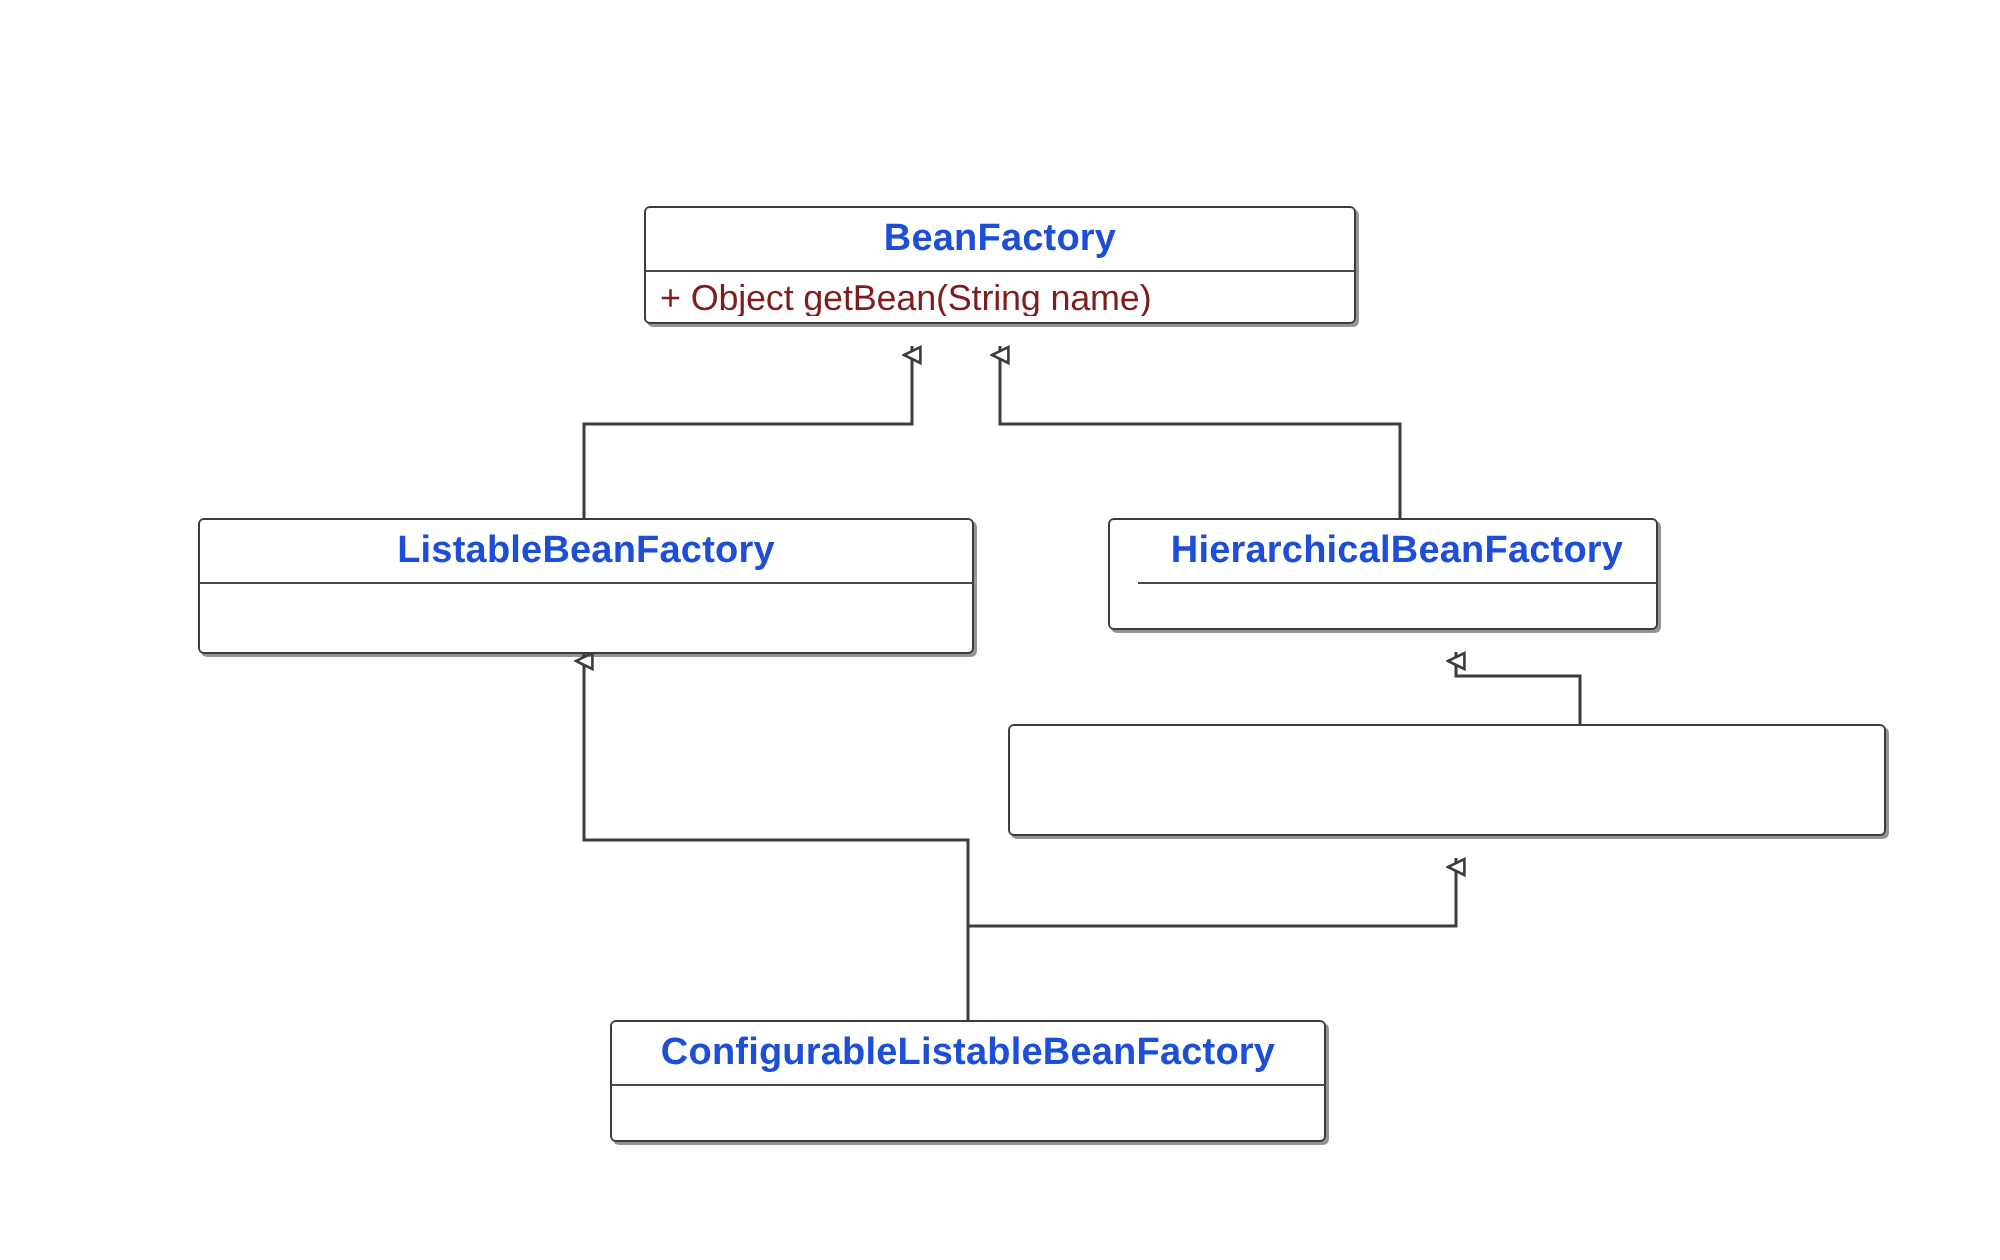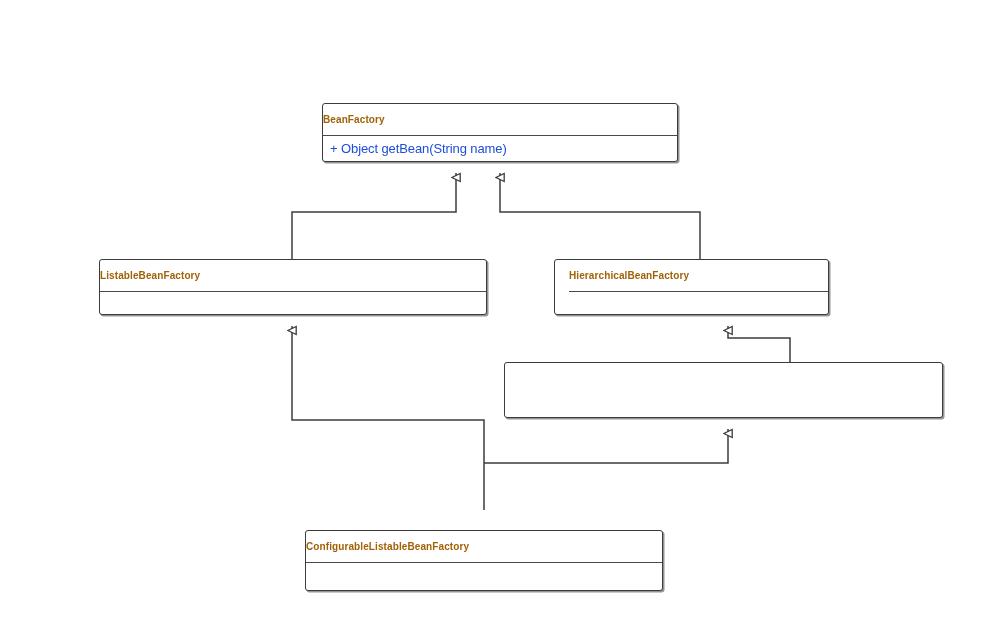--- a/index.html
+++ b/index.html
@@ -31,36 +31,36 @@
     background: #ffffff;
     border: 1.6px solid #3c3c3c;
     border-radius: 3px;
     box-shadow: 1.5px 1.5px 0 rgba(60,60,60,0.55);
     z-index: 2;
   }
   .uml-name {
     box-sizing: border-box;
     height: 32px;
     line-height: 32px;
-    text-align: left;
+    text-align: center;
     font-weight: bold;
-    font-size: 10px;
-    color: #a16207;
+    font-size: 19px;
+    color: #1d4ed8;
     border-bottom: 1.4px solid #4a4a4a;
     white-space: nowrap;
     overflow: hidden;
     letter-spacing: 0.1px;
   }
   .uml-members {
     box-sizing: border-box;
     padding: 4px 7px 0 7px;
   }
   .uml-member {
-    font-size: 13px;
-    color: #1d4ed8;
+    font-size: 18px;
+    color: #7f1d1d;
     line-height: 18px;
     white-space: nowrap;
     overflow: hidden;
     letter-spacing: -0.1px;
   }
 </style>
 </head>
 <body>
 
 <div id="canvas">
@@ -85,28 +85,28 @@
     </g>
   </svg>
 
   <div class="uml-class" style="left:322px; top:103px; width:356px; height:59px;">
     <div class="uml-name">BeanFactory</div>
     <div class="uml-members">
       <div class="uml-member">+ Object getBean(String name)</div>
     </div>
   </div>
 
-  <div class="uml-class" style="left:99px; top:259px; width:388px; height:56px;">
+  <div class="uml-class" style="left:99px; top:259px; width:388px; height:68px;">
     <div class="uml-name">ListableBeanFactory</div>
   </div>
 
   <div class="uml-class" style="left:554px; top:259px; width:275px; height:56px;padding-left:14px;">
     <div class="uml-name">HierarchicalBeanFactory</div>
   </div>
 
   <div class="uml-class" style="left:504px; top:362px; width:439px; height:56px;">
   </div>
 
-  <div class="uml-class" style="left:305px; top:510px; width:358px; height:61px;margin-top:20px;">
+  <div class="uml-class" style="left:305px; top:510px; width:358px; height:61px;">
     <div class="uml-name">ConfigurableListableBeanFactory</div>
   </div>
 
 </div>
 
 </body></html>

